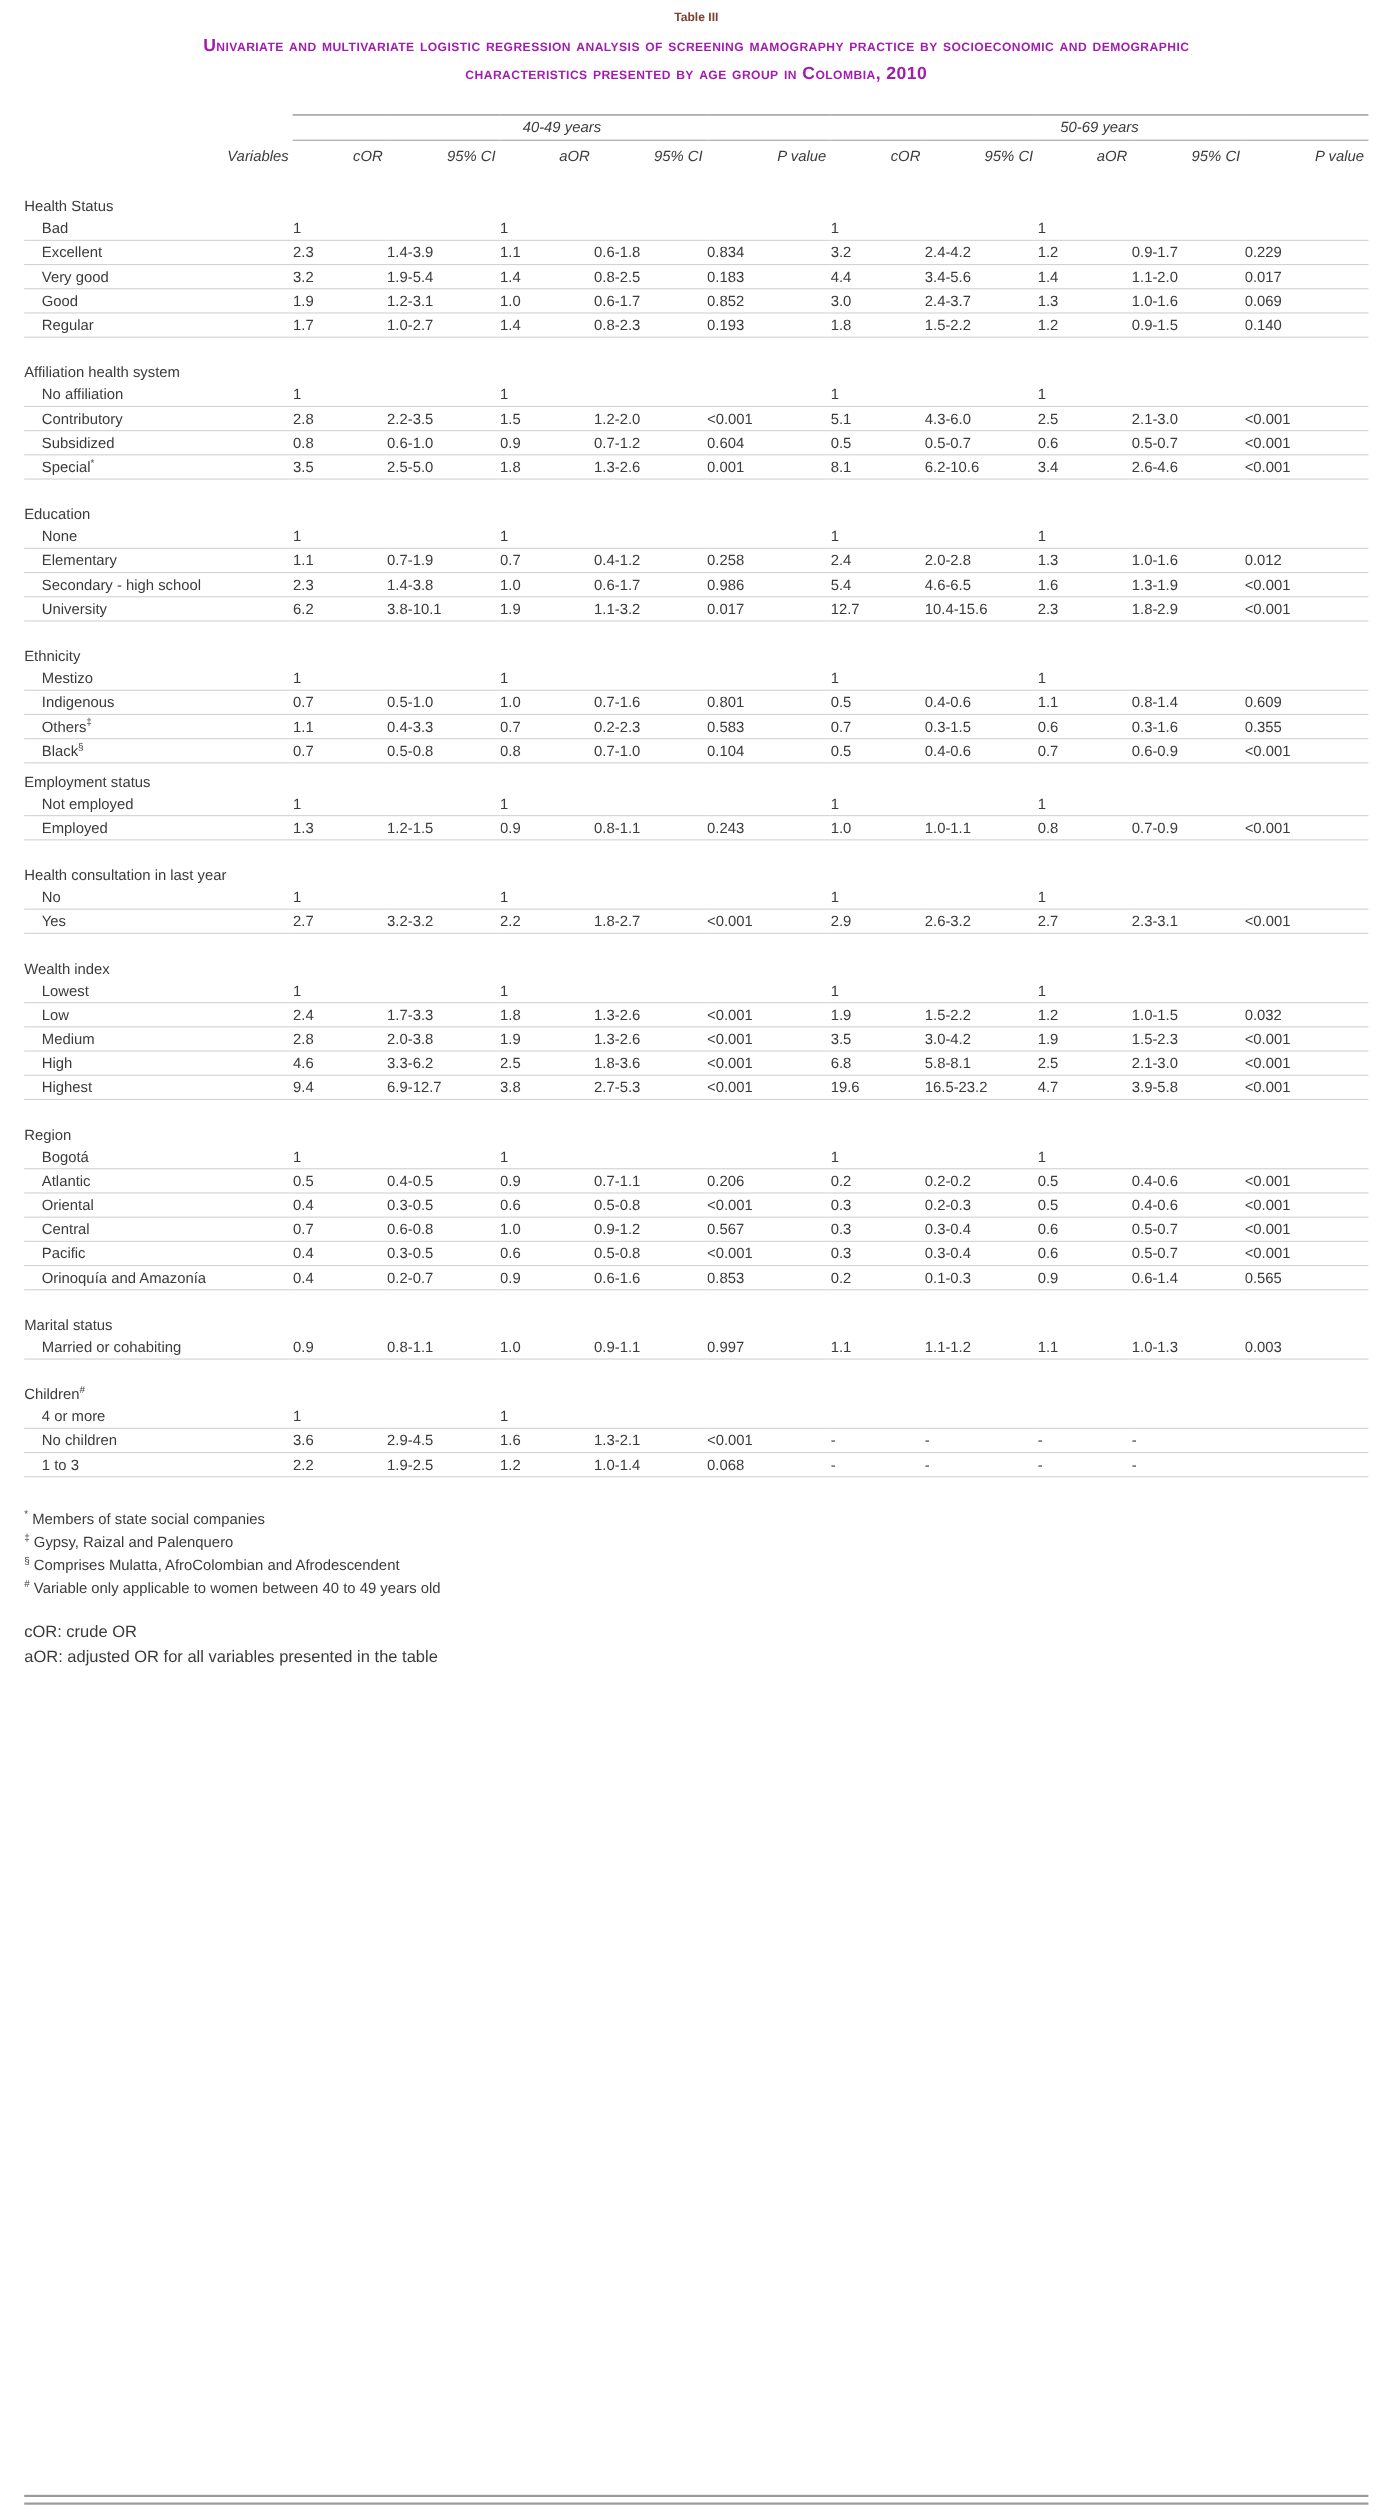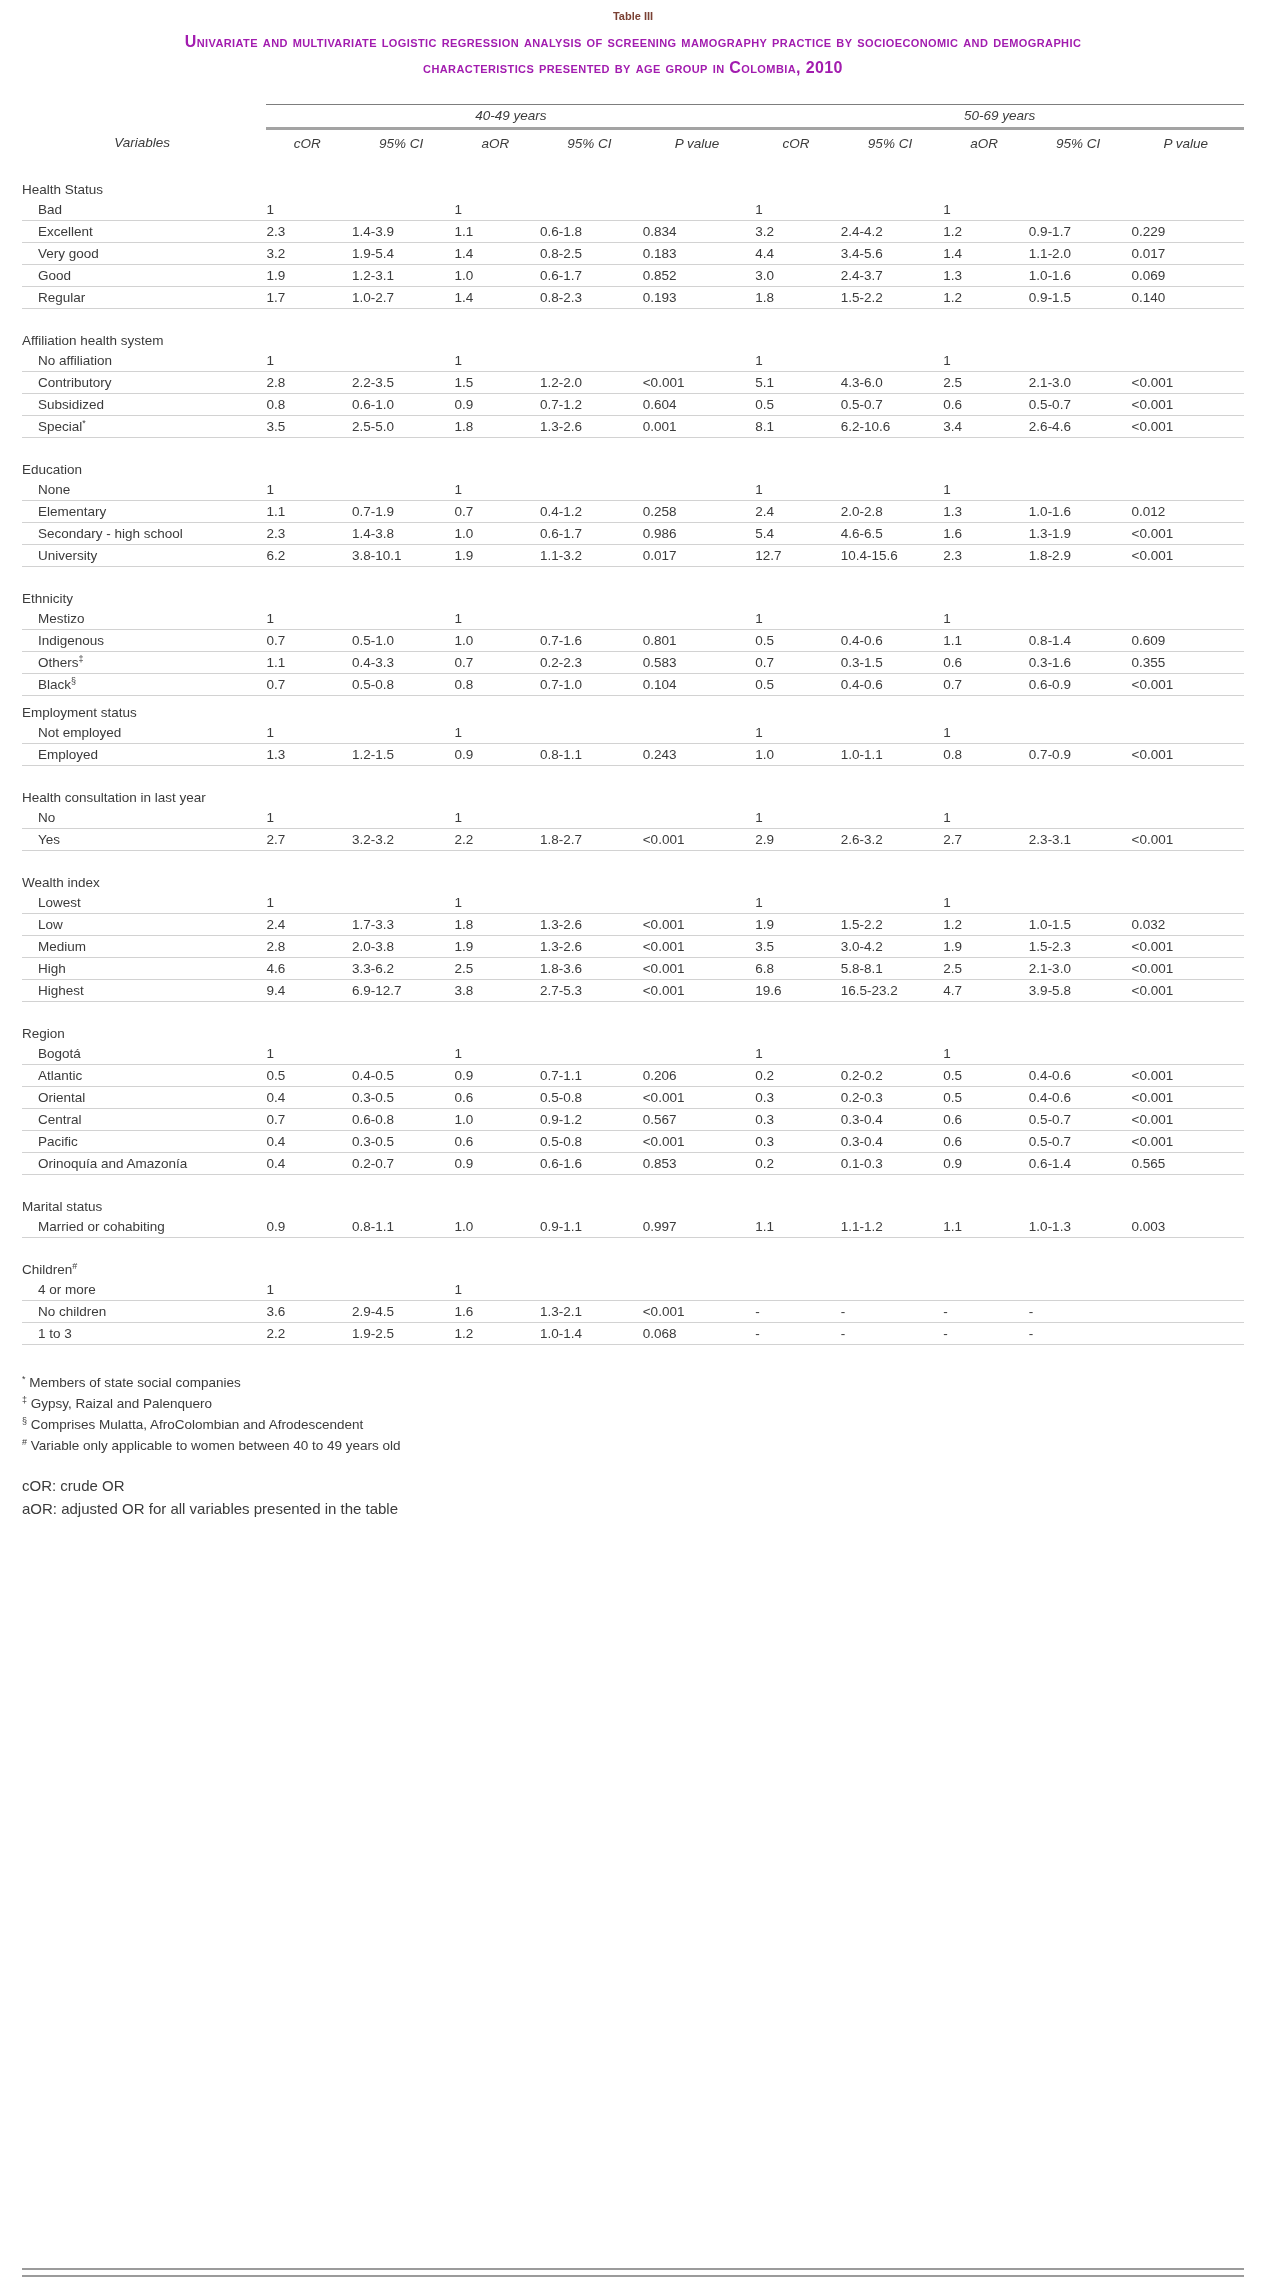--- a/index.html
+++ b/index.html
@@ -41,26 +41,26 @@
   col.c-or  { width: 7%; }
   col.c-ci  { width: 8.4%; }
   col.c-p   { width: 9.2%; }
 
   .group-row td { padding: 3px 0 4px 0; }
   .group-row .corner { border: none; }
   .group-cell {
     font-style: italic;
     text-align: center;
     border-top: 1px solid #7d7d7d;
-    border-bottom: 3px solid #a3a3a3;
+    border-bottom: 1px solid #a3a3a3;
   }
   .col-row th {
     font-style: italic;
     font-weight: normal;
-    text-align: center;
+    text-align: right;
     padding: 6px 4px 7px 0;
     overflow: hidden;
     white-space: nowrap;
   }
 
   td { vertical-align: bottom; }
   .data-row td {
     padding: 3px 4px 3px 0;
     border-bottom: 1px solid #d2d2d2;
     white-space: nowrap;

